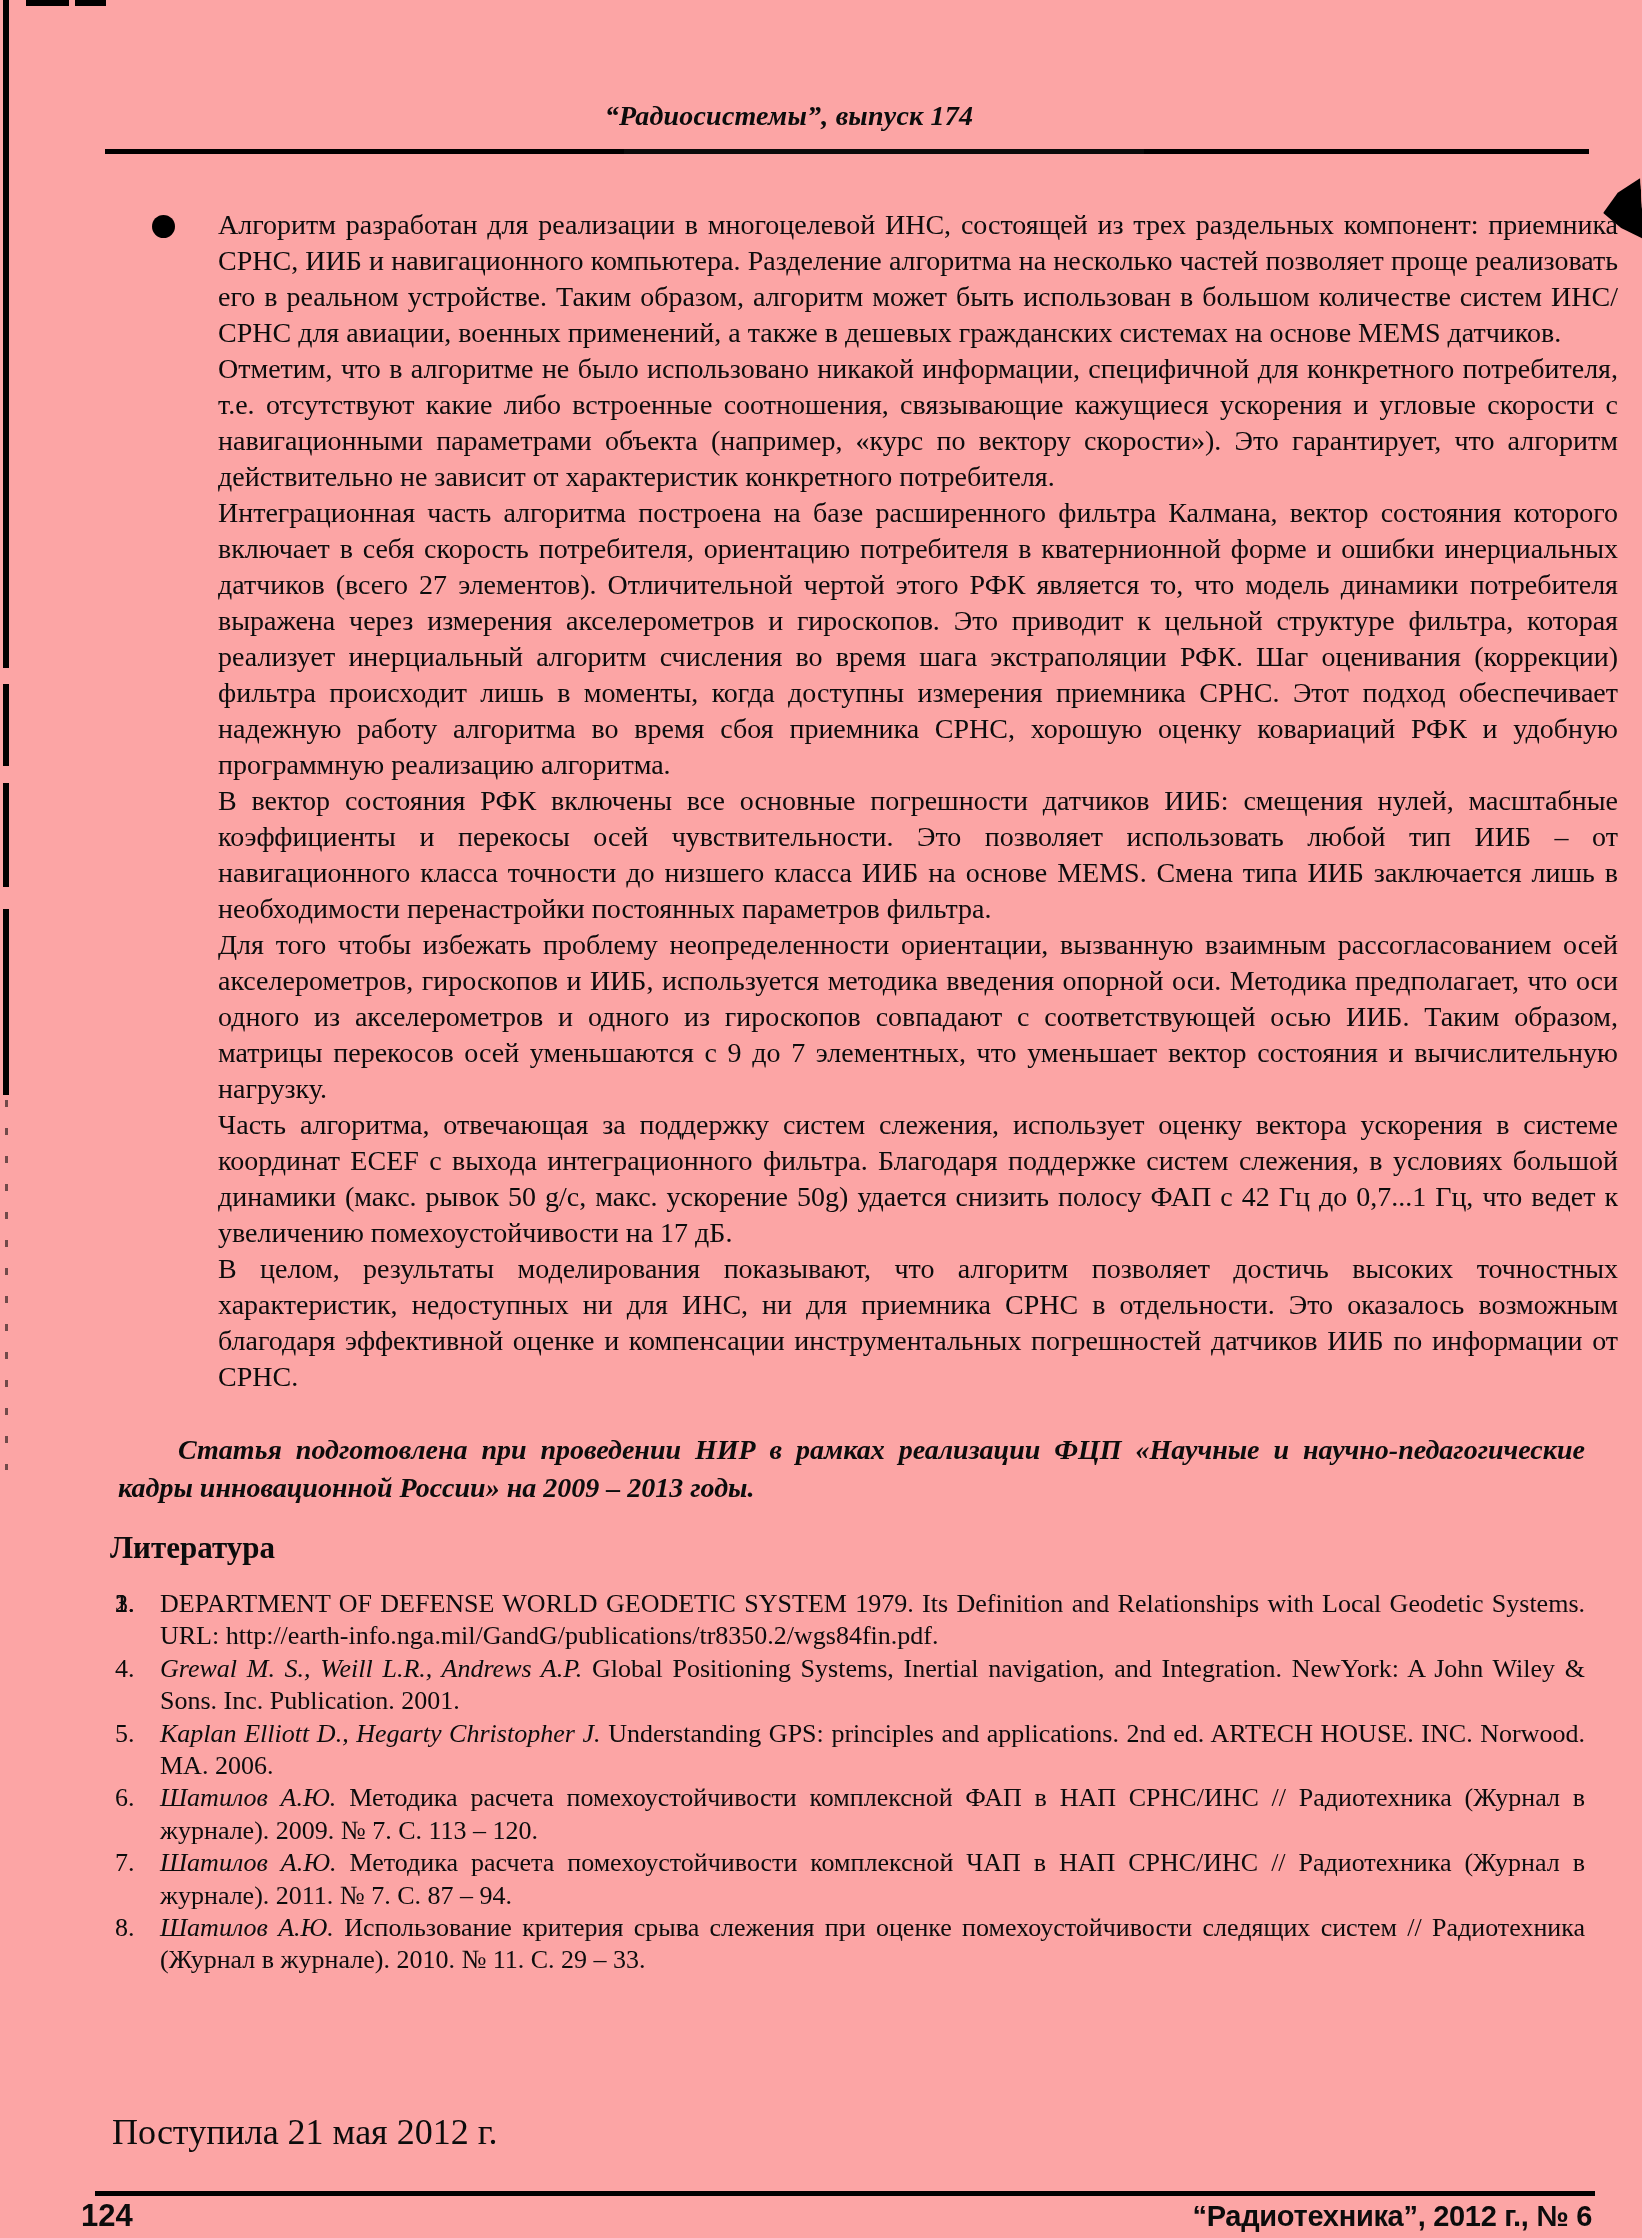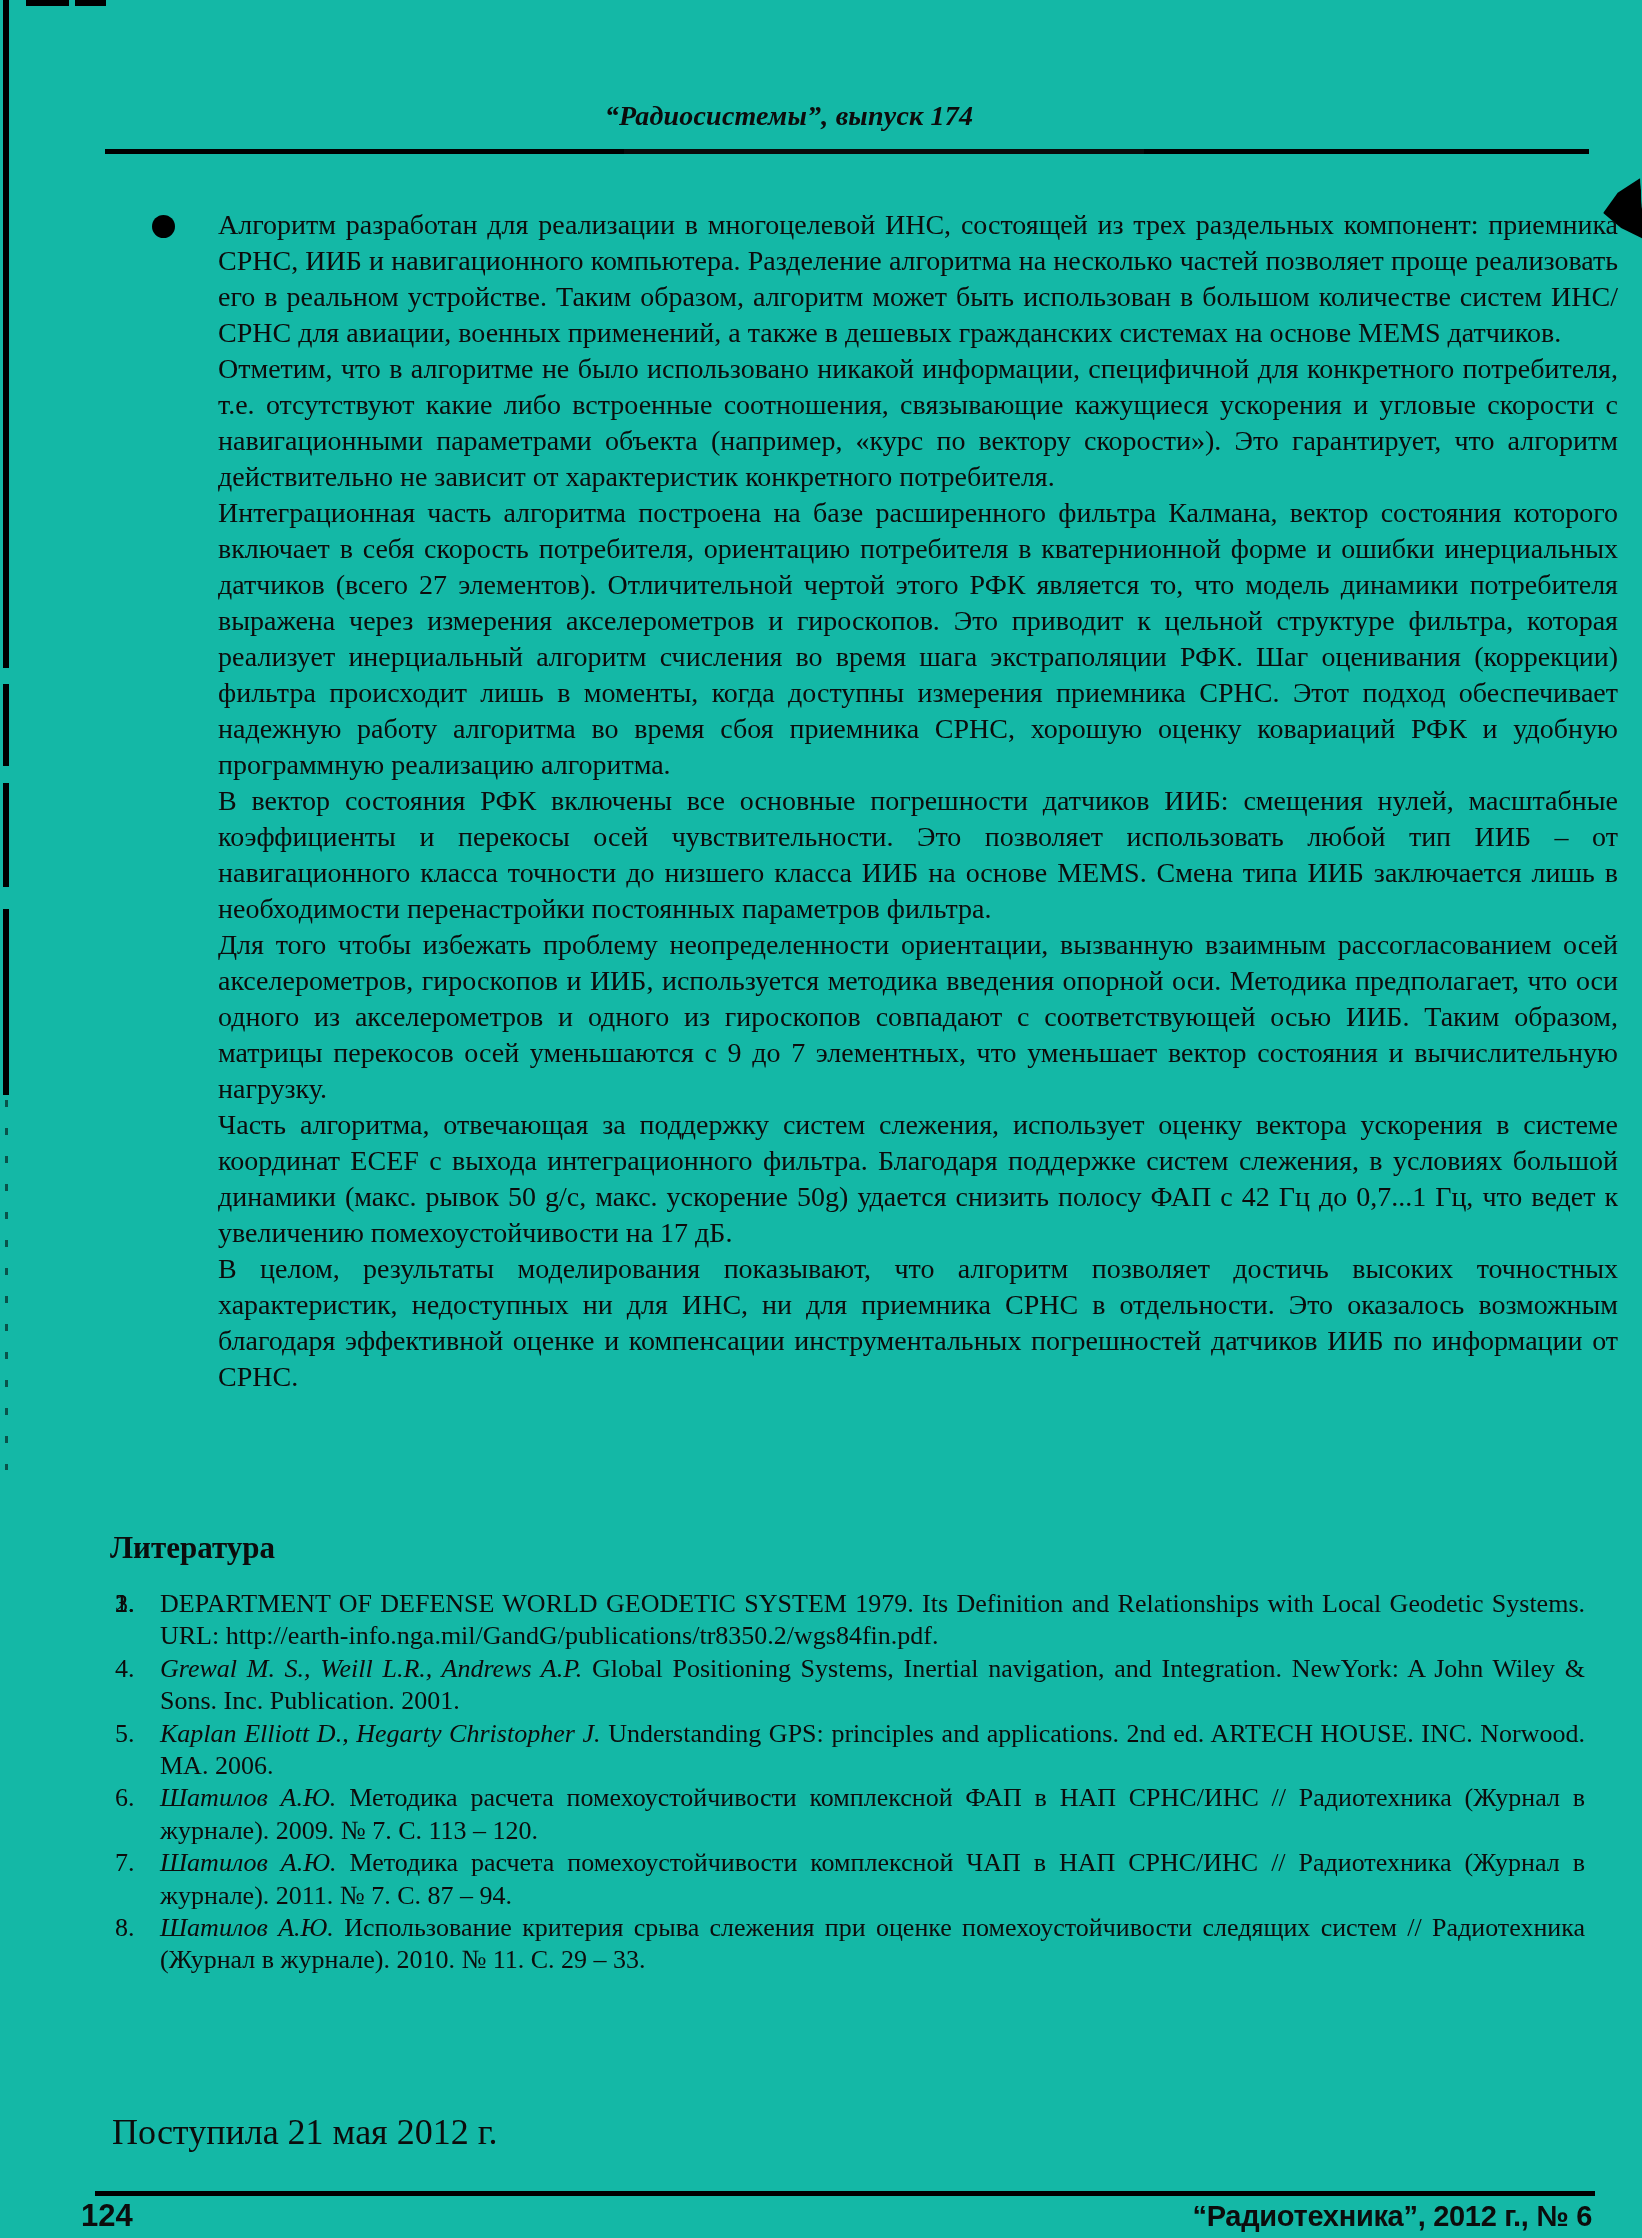--- a/index.html
+++ b/index.html
@@ -1,17 +1,17 @@
 <!DOCTYPE html>
 <html><head>
 <meta charset="utf-8">
 <style>
   html,body { margin:0; padding:0; background:#ffffff; }
   .page {
-    position:relative; width:1642px; height:2238px; background:#14b8a6;
+    position:relative; width:1642px; height:2238px; background:#fca5a5;
     font-family:"Liberation Serif", serif; color:#0c0c0c; overflow:hidden;
   }
   
   .header-title {
     position:absolute; top:100px; left:105px; width:1484px;
     text-align:center; transform:translateX(-58px);
     font-size:28px; font-weight:bold; font-style:italic; letter-spacing:0.2px;
   }
   .header-rule {
     position:absolute; top:149px; left:105px; width:1484px; height:5px;
@@ -128,20 +128,21 @@
     
     <span class="ptext">Часть алгоритма, отвечающая за поддержку систем слежения, использует оценку вектора ускорения в системе координат ECEF с выхода интеграционного фильтра. Благодаря поддержке систем слежения, в условиях большой динамики (макс. рывок 50 g/c, макс. ускорение 50g) удается снизить полосу ФАП с 42 Гц до 0,7...1 Гц, что ведет к увеличению помехоустойчивости на 17 дБ.</span>
   </p>
 
   <p class="para">
     
     <span class="ptext">В целом, результаты моделирования показывают, что алгоритм позволяет достичь высоких точностных характеристик, недоступных ни для ИНС, ни для приемника СРНС в отдельности. Это оказалось возможным благодаря эффективной оценке и компенсации инструментальных погрешностей датчиков ИИБ по информации от СРНС.</span>
   </p>
 </div>
 
+  <div class="note">Статья подготовлена при проведении НИР в рамках реализации ФЦП «Научные и научно-педагогические кадры инновационной России» на 2009 – 2013 годы.</div>
 
   <div class="lit-heading">Литература</div>
   <ol class="refs">
   <li class="ref">
     <span class="refnum">1.</span>
   </li>
 
   <li class="ref">
     <span class="refnum">2.</span>
   </li>

